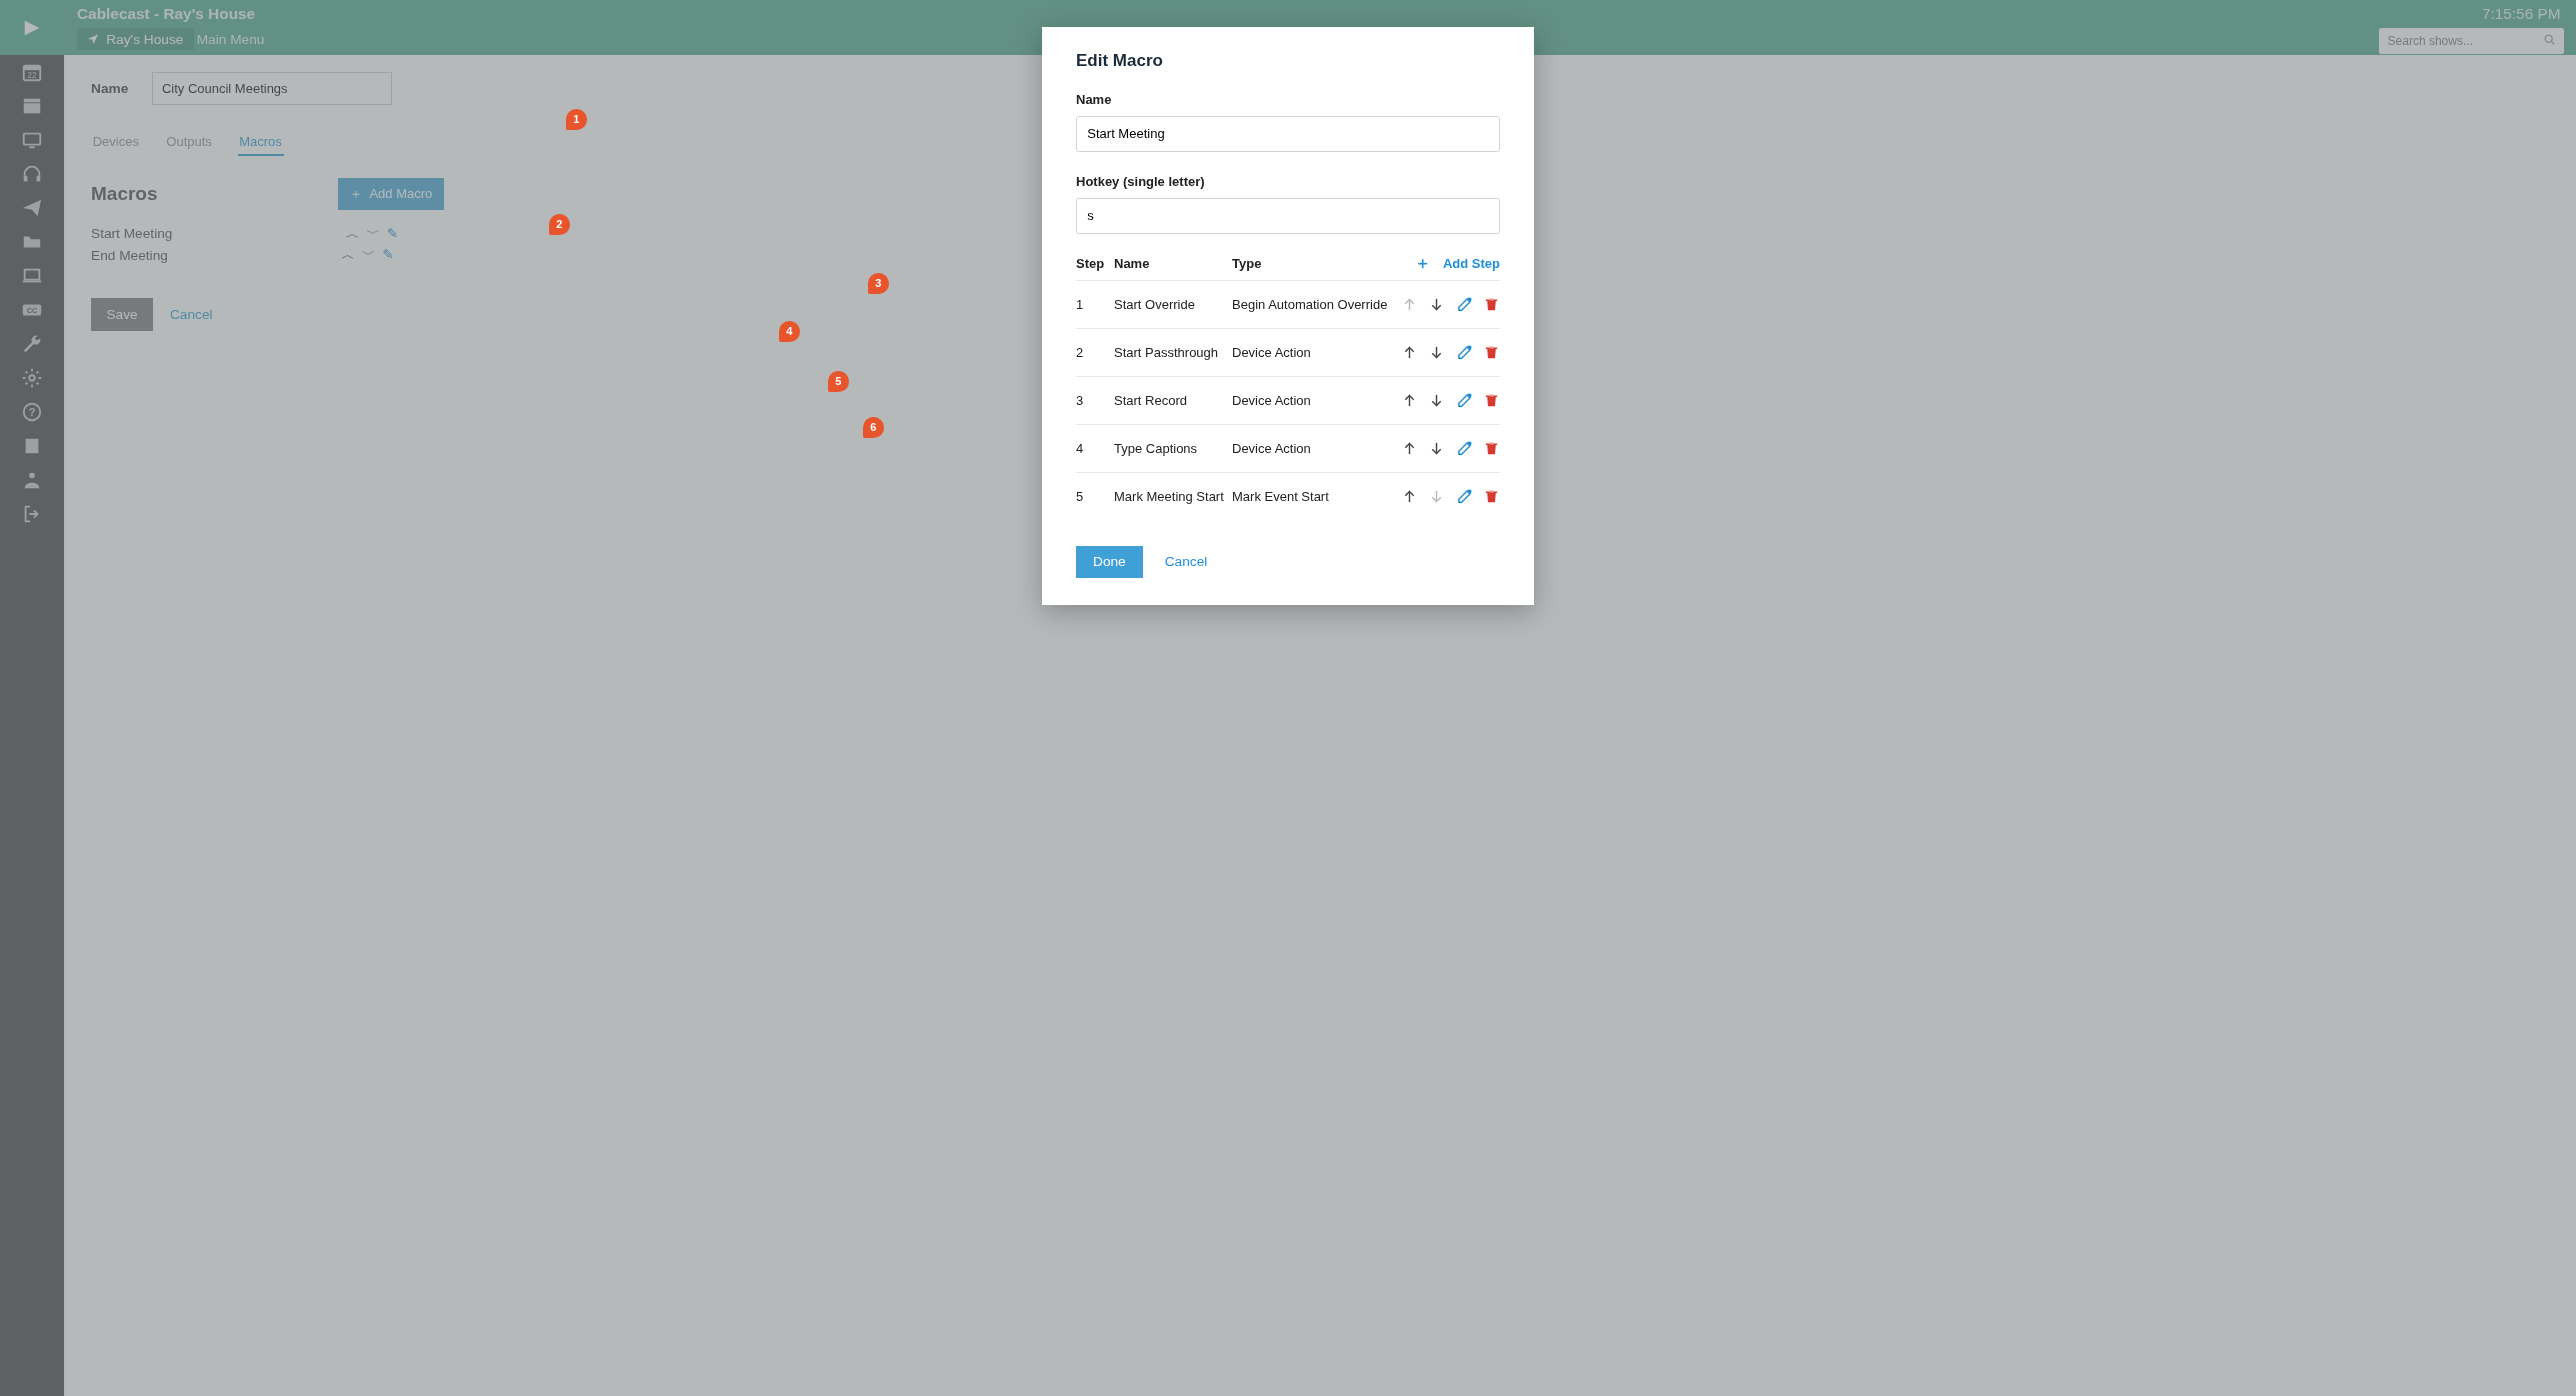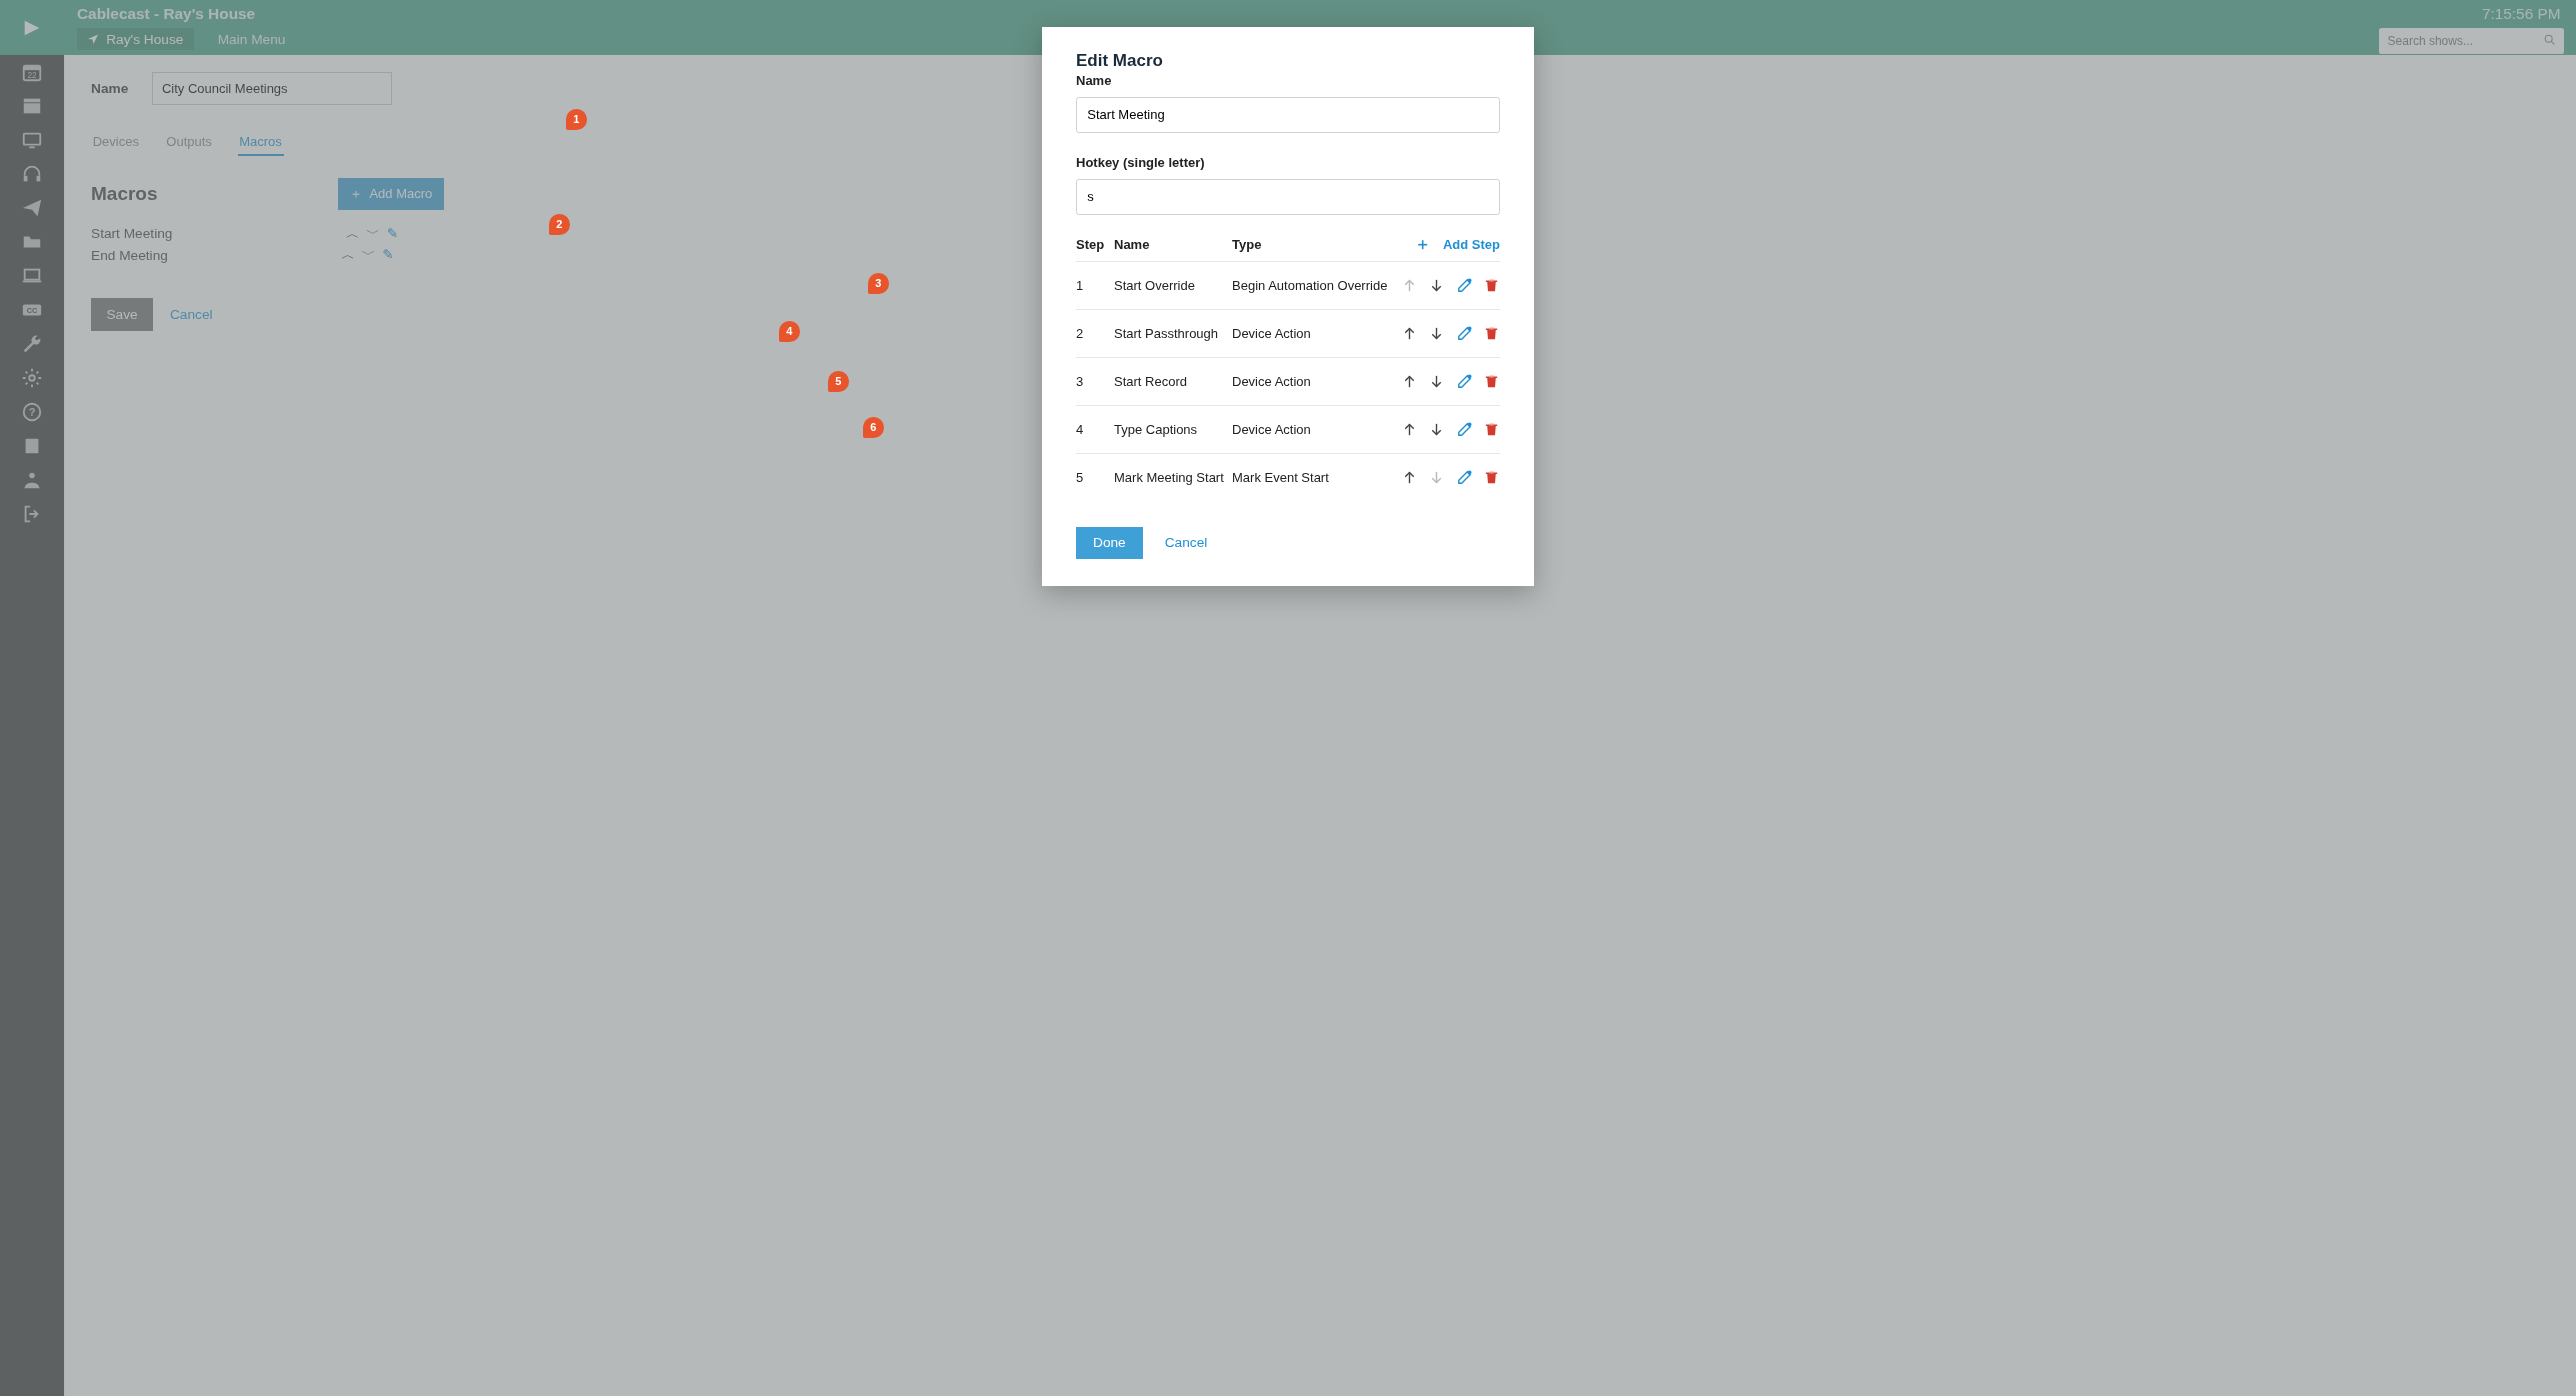--- a/index.html
+++ b/index.html
@@ -12,21 +12,21 @@
   
   .icon-sidebar { position:absolute; left:0; top:0; bottom:0; width:64px; background:#3d3d3d; display:flex; flex-direction:column; align-items:center; padding-top:0; z-index:1;}
   .app-logo { width:65px; height:55px; background:#4aa58b; display:flex; align-items:center; justify-content:center; }
   .icon-sidebar .icon-btn { width:65px; height:34px; display:flex; align-items:center; justify-content:center; color:#c8c8c8; font-size:19px; }
   .icon-sidebar svg { width:22px; height:22px; fill:#c8c8c8; }
 
   
   .header-bar { position:absolute; left:65px; right:0; top:0; height:55px; background:#4aa58b; color:#fff; display:flex; align-items:flex-start; padding:5.1px 12px 0 12px; z-index:1;}
   .header-left { display:flex; flex-direction:column; gap:5.1px;}
   .header-title { font-size:15.4px; font-weight:600; color:#e8f4f0;}
-  .header-row2 { display:flex; gap:24px; align-items:center; }
+  .header-row2 { display:flex; gap:3px; align-items:center; }
   .loc-chip { background:#3f9079; color:#fff; padding:3.4px 10.3px; display:flex; align-items:center; gap:6.9px; font-size:13.7px;}
   .menu-link { color:#e8f4f0; font-size:13.7px; }
   .header-right { margin-left:auto; display:flex; flex-direction:column; align-items:flex-end; gap:5.1px;}
   .clock { font-size:15.4px; color:#e8f4f0; font-weight:500; padding-right:3.4px;}
   .search-wrap { background:#fff; border-radius:2.6px; display:flex; align-items:center; padding:0 8.6px; width:185px; height:26px; }
   .search-wrap input { border:none; outline:none; flex:1; font-size:12px; color:#555;}
   .search-wrap svg { width:13.7px; height:13.7px; fill:#888;}
 
   
   .page-body { position:absolute; left:65px; right:0; top:55px; bottom:0; background:#fff; padding:17px 26px; z-index:1;}
@@ -44,21 +44,21 @@
   .macro-list-item .ctrls { margin-left:163px; display:flex; gap:6.9px; color:#555;}
   .save-cancel-row { display:flex; gap:17px; margin-top:34px; align-items:center;}
   .save-btn { background:#737373; color:#fff; padding:8.6px 15.4px; font-size:13.7px;}
   .cancel-link { color:#2196d6; font-size:13.7px;}
 
   
   .dim-overlay { position:absolute; inset:0; background:rgba(120,128,128,0.55); z-index:5;}
 
   
   .modal { position:absolute; left:50%; top:27.4px; transform:translateX(-50%); width:492px; background:#fff; z-index:10; padding:24px 34px 27.4px 34px; box-shadow:0 6.9px 26px rgba(0,0,0,0.25);}
-  .modal-h { font-size:17px; font-weight:800; color:#1b2a3a; margin-bottom:2px;}
+  .modal-h { font-size:17px; font-weight:800; color:#1b2a3a; margin-bottom:21px;}
   .modal-label { font-size:13px; font-weight:700; color:#222; margin-bottom:8.6px; display:block;}
   .modal-input { width:100%; height:36px; border:0.9px solid #cfd3d6; border-radius:2.6px; padding:0 10.3px; font-size:13px; margin-bottom:22px;}
   .steps-header { display:flex; align-items:center; font-size:13px; font-weight:700; color:#222; padding-bottom:8.6px;}
   .col-step { width:38px;}
   .col-name { width:118px;}
   .col-type { width:163px;}
   .col-actions { flex:1; display:flex; justify-content:flex-end; align-items:center; gap:6.9px;}
   .add-step-link { color:#1f8fd6; display:flex; align-items:center; gap:13px; font-weight:700; font-size:13px;}
   .add-step-link svg { width:15.4px; height:15.4px; stroke:#1f8fd6; }
   .step-row { display:flex; align-items:center; border-top:0.9px solid #e6e6e6; height:48px; font-size:13px; color:#222;}

